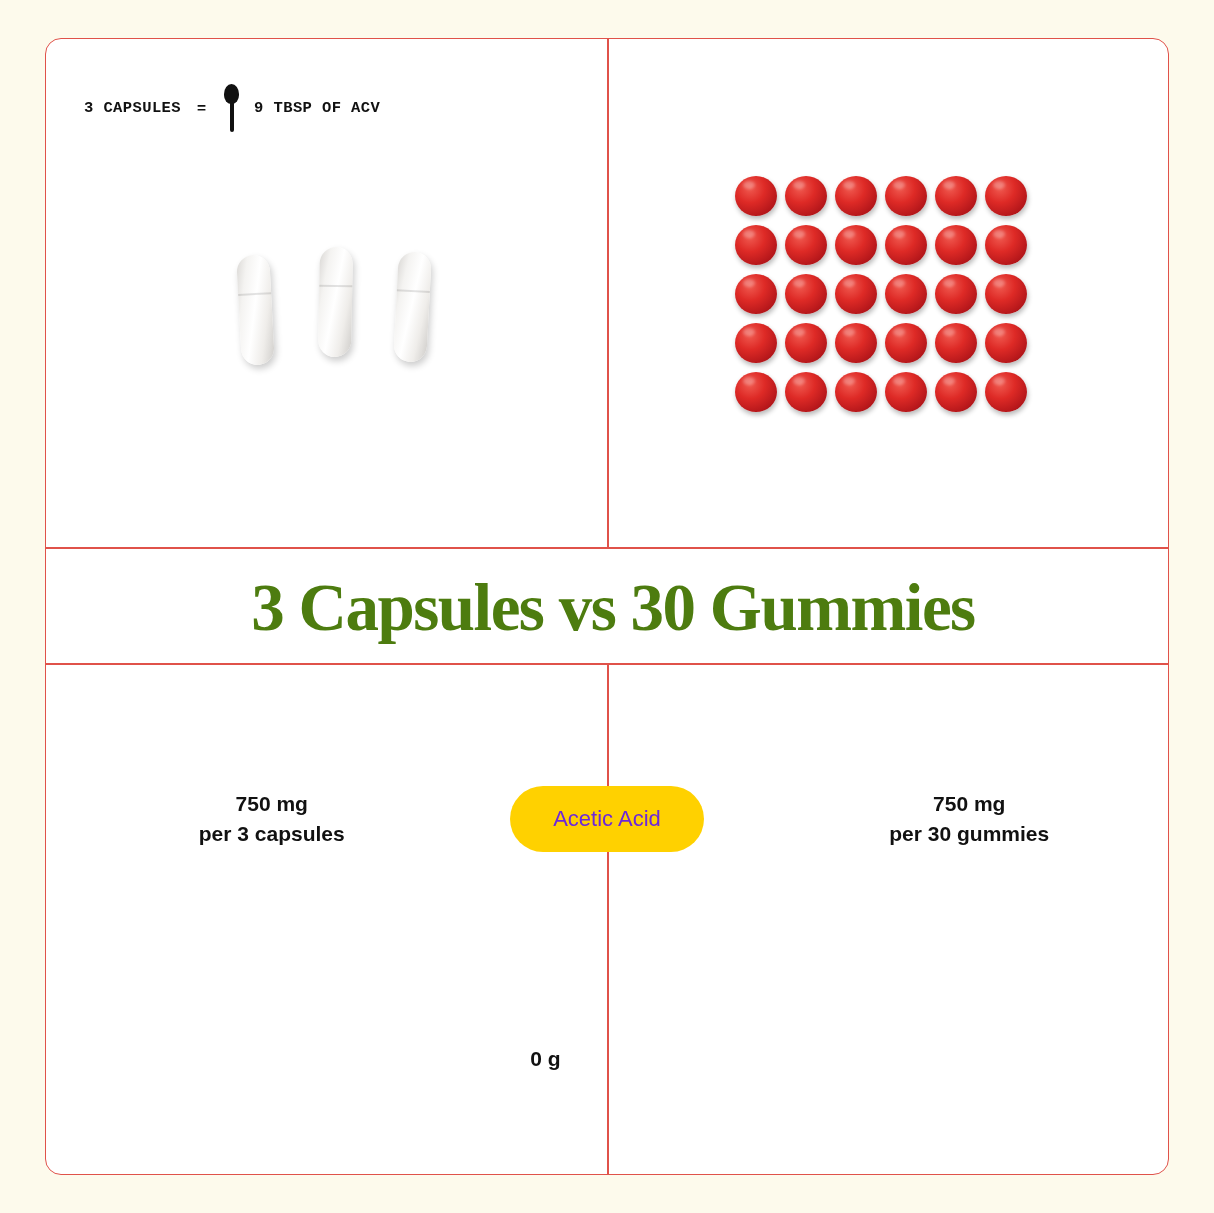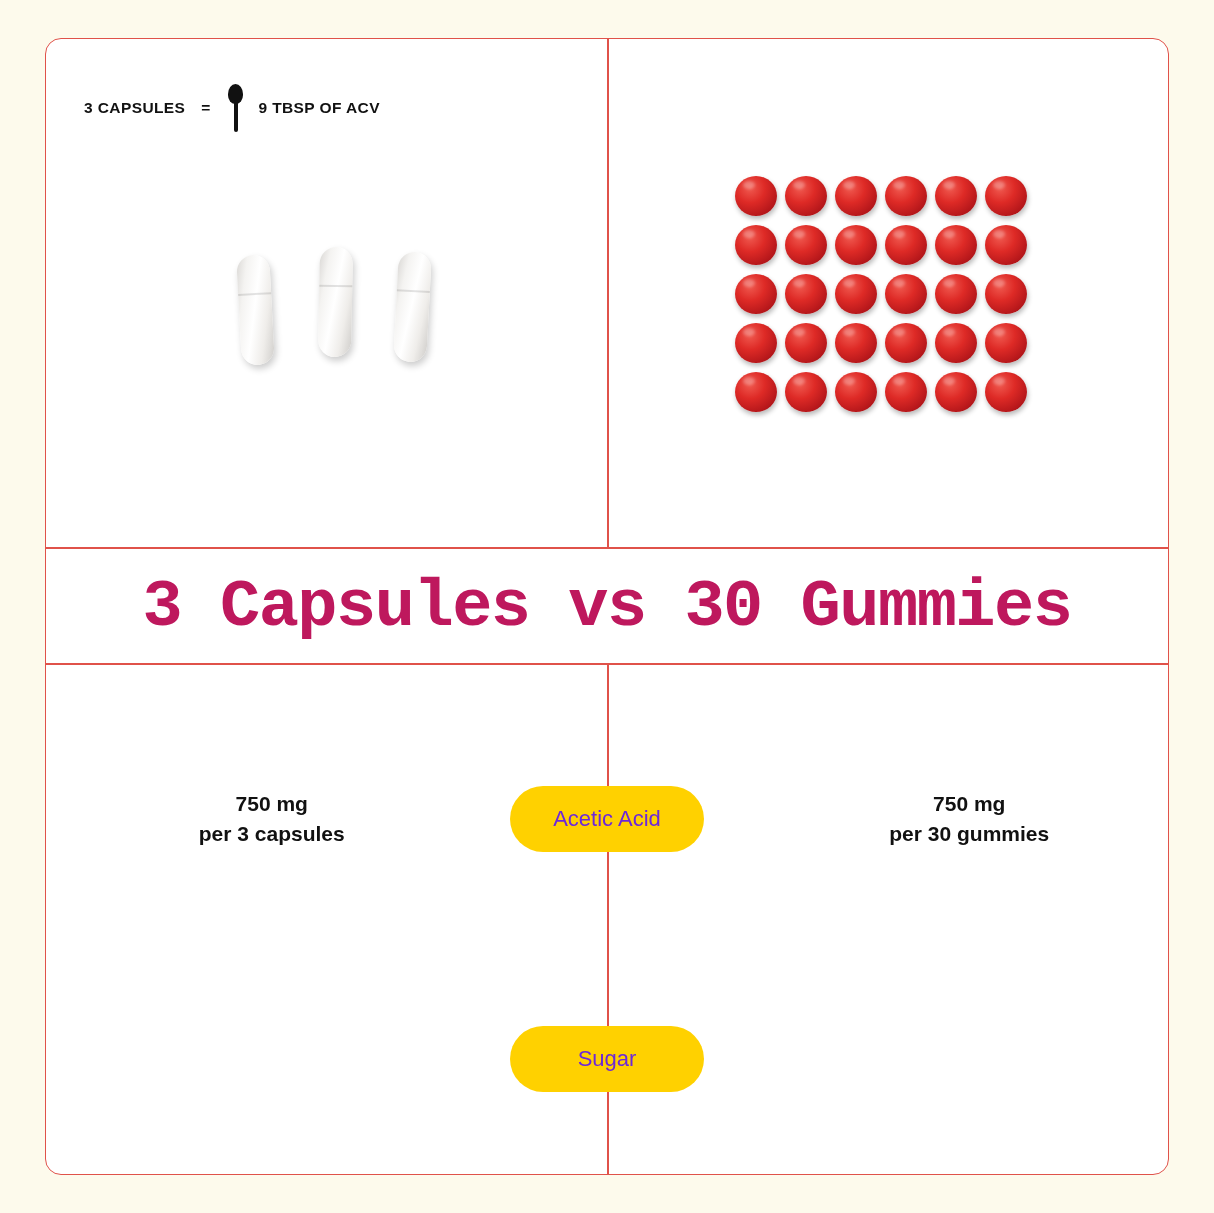--- a/index.html
+++ b/index.html
@@ -50,21 +50,21 @@
   
   .equiv {
     position: absolute;
     left: 38px;
     top: 45px;
     display: flex;
     align-items: center;
     gap: 0;
   }
   .equiv-text {
-    font-family: Liberation Sans, sans-serif;
+    font-family: Liberation Mono, monospace;
     font-weight: bold;
     font-size: 15.5px;
     letter-spacing: 0.4px;
     color: #111111;
     white-space: nowrap;
   }
   .equiv-eq {
     font-weight: bold;
     font-size: 15.5px;
     color: #111111;
@@ -153,32 +153,32 @@
     width: 12px;
     height: 8px;
     border-radius: 50%;
     background: rgba(255,255,255,0.28);
     filter: blur(1.5px);
   }
 
   
   .title {
     position: absolute;
-    left: 0;
+    left: 6px;
     top: 512px;
     width: 100%;
     height: 112px;
     display: flex;
     align-items: center;
     justify-content: center;
-    font-family: Liberation Mono, monospace;
+    font-family: Liberation Serif, serif;
     font-weight: bold;
     font-size: 67px;
     letter-spacing: -1.5px;
-    color: #be185d;
+    color: #4d7c0f;
     white-space: nowrap;
   }
 
   
   .compare {
     position: absolute;
     left: 0;
     top: 660px;
     width: 100%;
   }
@@ -288,17 +288,16 @@
     <div class="row r1">
       <div class="cell left">750 mg
 per 3 capsules</div>
       <div class="pill">Acetic Acid</div>
       <div class="cell right">750 mg
 per 30 gummies</div>
     </div>
 
     <div class="row r2">
       <div class="cell left">0 g</div>
-      <div class="pill">Sugar</div>
     </div>
 
   </div>
 </div>
 
 </body></html>

